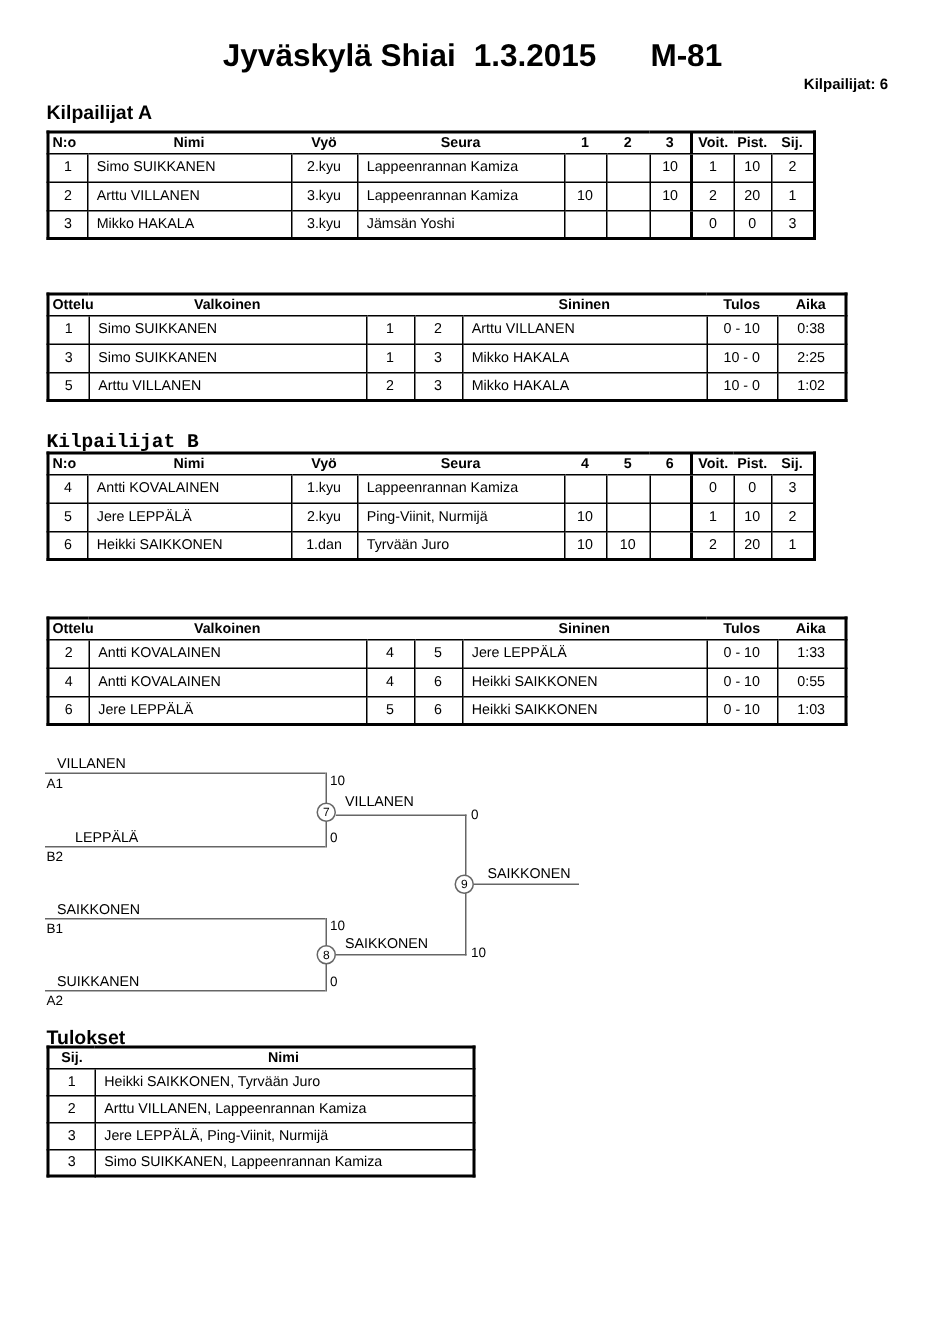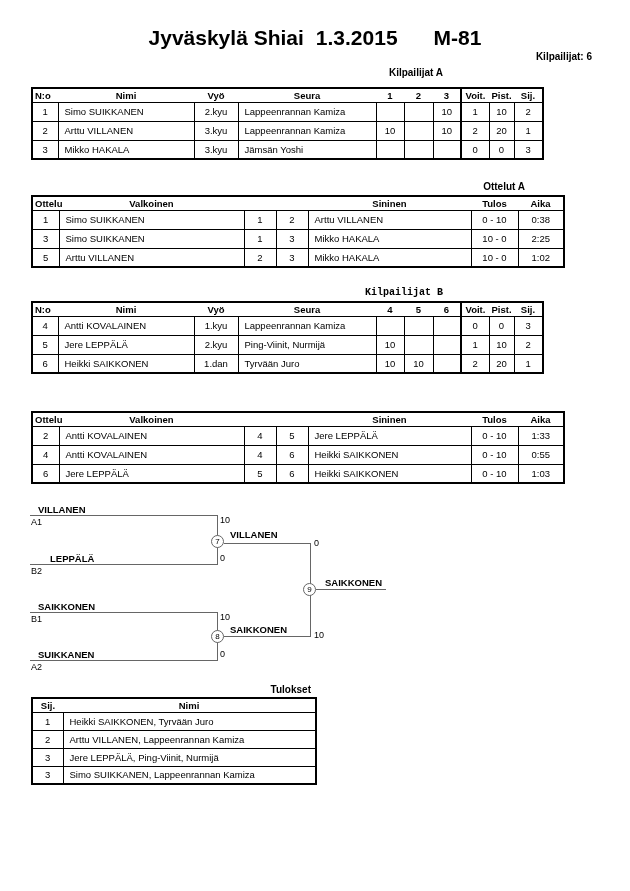--- a/index.html
+++ b/index.html
@@ -14,21 +14,21 @@
   .main-title {
     top:26px; left:0; width:630px;
     display:flex; justify-content:center; align-items:baseline;
     font-size:21px; font-weight:bold; white-space:nowrap;
   }
   .main-title .gap-s { margin-left:12px; }
   .main-title .gap-l { margin-left:36px; }
   .comp-count { top:51px; right:38px; font-size:10px; font-weight:bold;text-align:right; }
 
   
-  .sec-title { font-size:10px; font-weight:bold; text-align:right; white-space:nowrap; }
+  .sec-title { font-size:13px; font-weight:bold; text-align:left; white-space:nowrap; }
 
   
   table.data { border-collapse:collapse; table-layout:fixed; border:2px solid #000; background:#fff; }
   table.data th {
     border:none; border-bottom:1px solid #000;
     font-size:9.5px; font-weight:bold; height:14px;
     white-space:nowrap; text-align:center; overflow:visible; padding:0;
   }
   table.data td {
     border:1px solid #000; font-size:9.5px; height:19px;
@@ -39,21 +39,21 @@
   .thickl { border-left:2px solid #000 !important; }
   table.results td { height:18px; }
 
   
   .hline { position:absolute; height:1px; background:#666; }
   .vline { position:absolute; width:1px; background:#666; }
   .bcircle {
     position:absolute; width:13px; height:13px; border:1px solid #666; border-radius:50%;
     background:#fff; font-size:8px; line-height:11px; text-align:center; z-index:2;
   }
-  .blabel { position:absolute; font-size:9.5px; white-space:nowrap;font-weight:bold; }
+  .blabel { position:absolute; font-size:9.5px; white-space:nowrap; }
   .bseed  { position:absolute; font-size:9px;  white-space:nowrap; }
   .bscore { position:absolute; font-size:9px;  white-space:nowrap; }
 </style>
 </head>
 <body>
 
 <div id="page">
 
   <div class="abs main-title">
     <span>Jyväskylä Shiai</span>
@@ -122,21 +122,20 @@
       <td></td>
       <td></td>
       <td></td>
       <td class="thickl">0</td>
       <td>0</td>
       <td>3</td>
     </tr>
   </tbody>
     </table>
 
-  <div class="abs sec-title" style="top:181px;left:31px;width:494px;">Ottelut A</div>
   <table class="data abs" style="top:195px;left:31px;width:532px;">
     <colgroup>
         <col style="width:27px">
         <col style="width:185px">
         <col style="width:32px">
         <col style="width:32px">
         <col style="width:163px">
         <col style="width:47px">
         <col style="width:46px">
       </colgroup>

